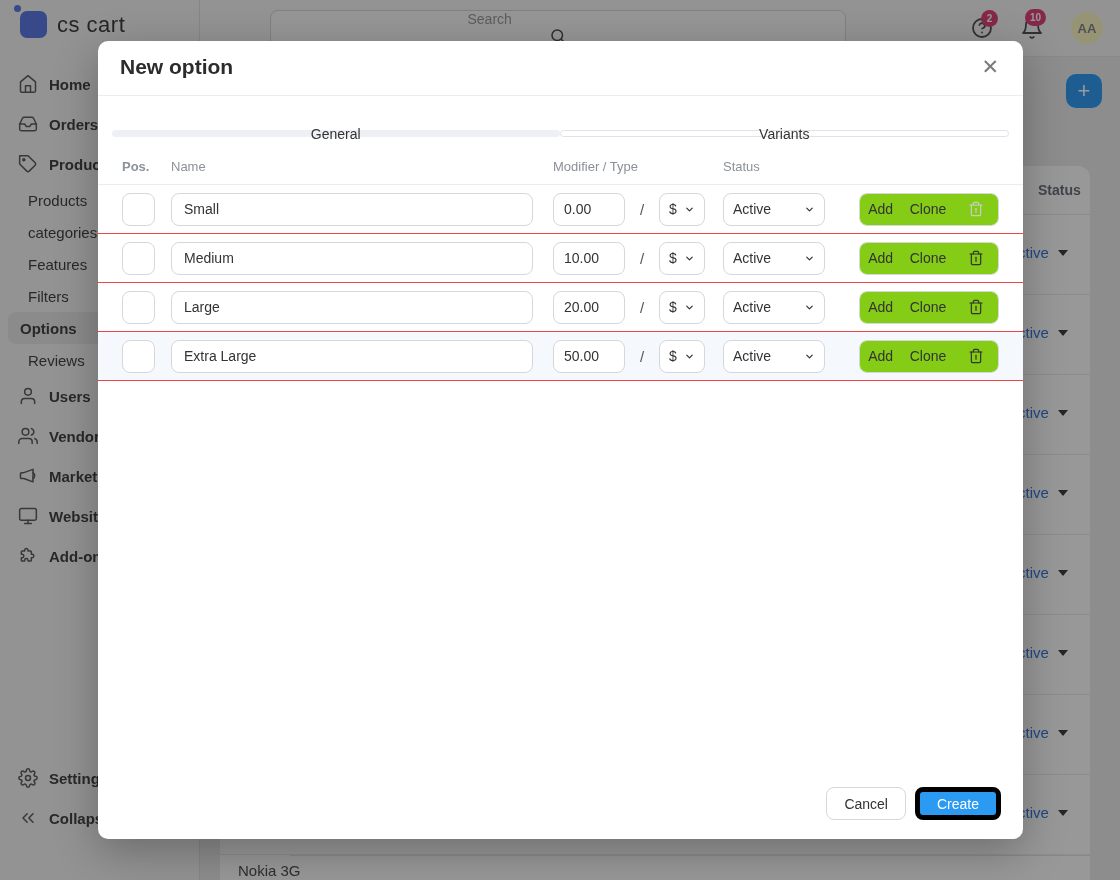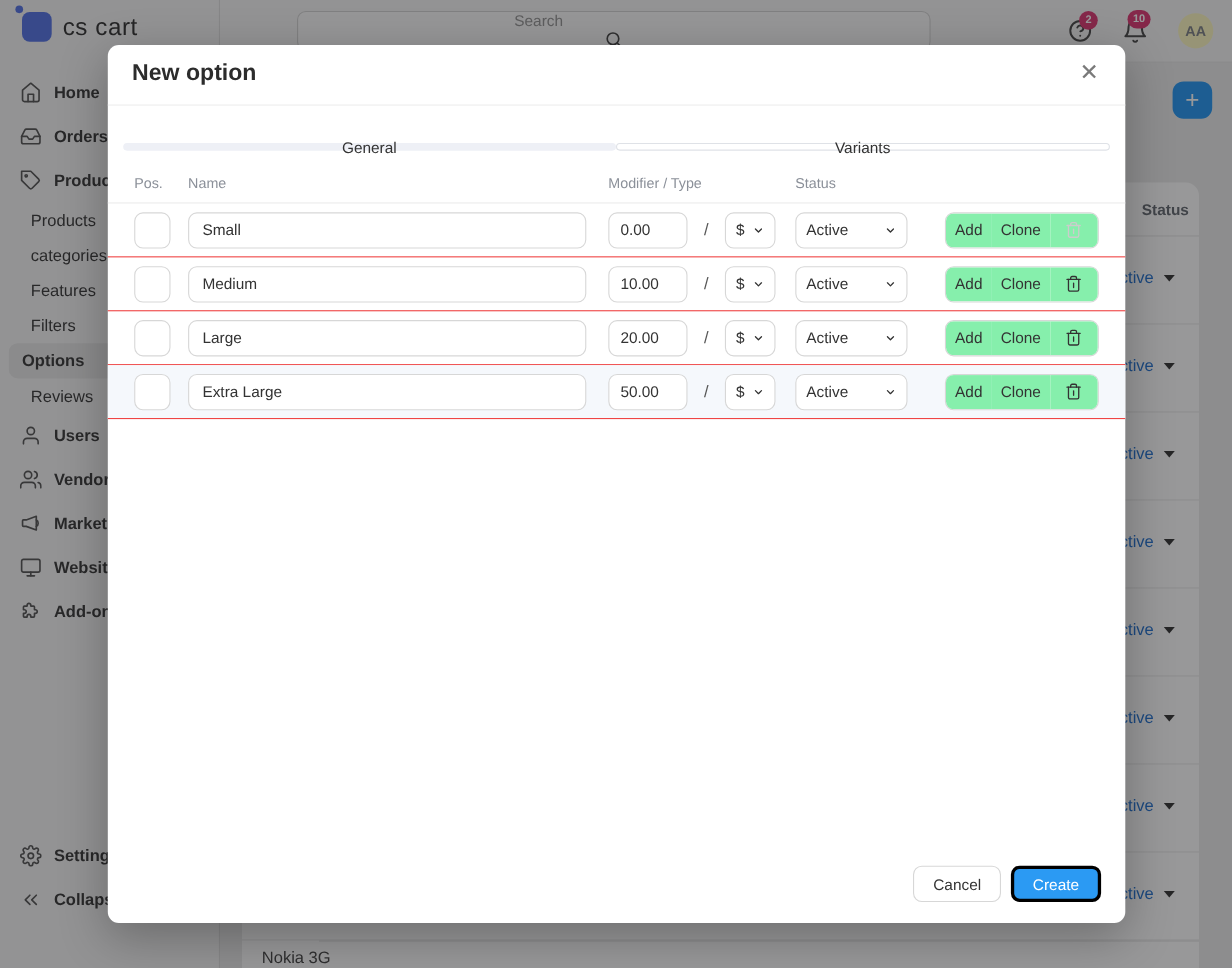--- a/index.html
+++ b/index.html
@@ -124,21 +124,21 @@
     font-size:14px; color:#333; border-radius:8px; cursor:pointer;margin-top:24px;
   }
   .tab-inactive { background:#eef0f6; }
   .tab-active { background:#fff; border:1px solid #dfe2e7; }
 
   .vtable { margin-top:22px; }
   .vrow, .vhead { display:flex; align-items:center; padding:0 24px; }
   .vhead { font-size:13px; color:#8b9099; padding-bottom:10px; border-bottom:1px solid #ececec; }
   .vrow { height:49px; border-bottom:1px solid #ef4444; }
   .vrow.highlight { background:#f5f8fc; }
-  .col-pos { width:33px; flex:0 0 auto; }
+  .col-pos { width:33px; flex:0 0 auto;font-weight:bold; }
   .col-name { flex:1; margin-left:16px; }
   .col-modtype { width:152px; flex:0 0 auto; margin-left:20px; display:flex; align-items:center; }
   .col-status { width:102px; flex:0 0 auto; margin-left:18px; }
   .col-actions { width:140px; flex:0 0 auto; margin-left:34px; }
 
   .ipt {
     height:33px; border:1px solid #d7d7d7; border-radius:8px; background:#fff;
     font-family:"Liberation Sans",sans-serif; font-size:14px; color:#333; outline:none;
   }
   .pos-input { width:33px; padding:0; text-align:center; }
@@ -152,36 +152,36 @@
   }
   .sel-type { width:46px; }
   .sel-status { width:102px; }
   .sel .chev { color:#333; display:flex; }
 
   .btn-group {
     display:flex; height:33px; border:1px solid #d7d7d7; border-radius:8px;
     overflow:hidden; background:#fff; width:140px;
   }
   .btn-group button {
-    border:none; background:#86efac; font-family:"Liberation Sans",sans-serif;
+    border:none; background:#84cc16; font-family:"Liberation Sans",sans-serif;
     font-size:14px; color:#333; cursor:pointer; height:100%;
     display:flex; align-items:center; justify-content:center;
   }
   .bg-add { width:42px; }
   .bg-clone { width:54px; border-left:1px solid #e3e3e3; }
   .bg-del { width:44px; border-left:1px solid #e3e3e3; color:#4a4a4a; }
   .vrow.del-disabled .bg-del { color:#cccccc; cursor:default; }
 
   .modal-footer {
     position:absolute; right:22px; bottom:19px; display:flex; gap:9px;
   }
   .btn { height:33px; border-radius:8px; font-family:"Liberation Sans",sans-serif;
     font-size:14px; padding:0 17px; cursor:pointer; }
   .btn-cancel { background:#fff; border:1px solid #d7d7d7; color:#333; }
-  .btn-create { background:#2b9af3; border:3px solid #000000; color:#fff; }
+  .btn-create { background:#2b9af3; border:5px solid #000000; color:#fff; }
 </style>
 </head>
 <body>
 
 <div class="app">
 
   <div class="topbar">
     <div class="search-field">
       <input type="text" placeholder="Search" style="">
       <span class="mag">

